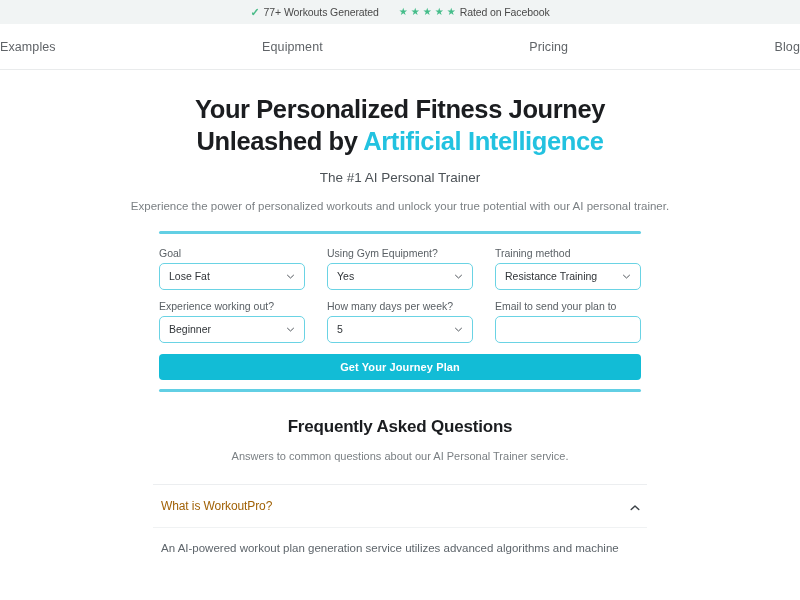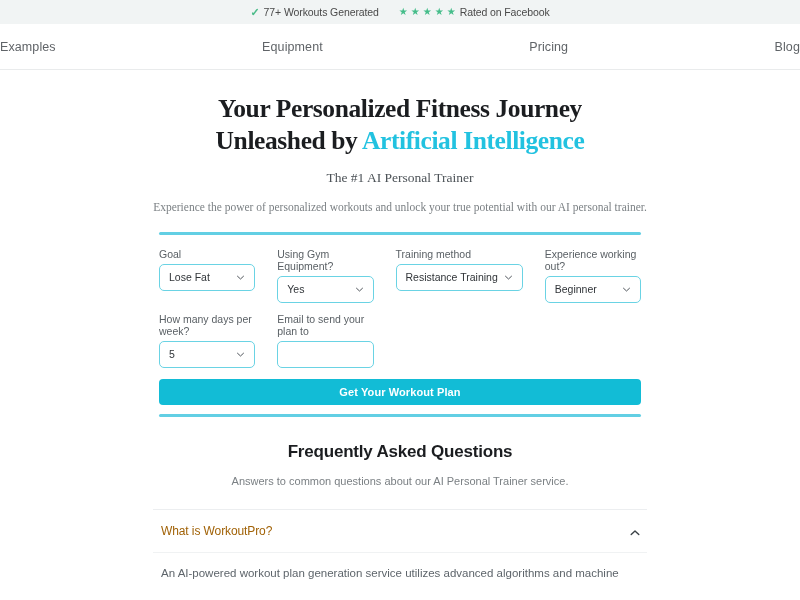--- a/index.html
+++ b/index.html
@@ -39,21 +39,21 @@
   }
   .nav-link {
     font-size: 12.5px;
     color: #606468;
     text-decoration: none;
     letter-spacing: 0.1px;
   }
 
   
   .page { background: #ffffff; }
-  .hero { padding-top: 23px; text-align: center; font-family: Liberation Serif, serif; }
+  .hero { padding-top: 23px; text-align: center; }
   .hero-title {
     font-size: 25.5px;
     font-weight: 700;
     color: #1b1d20;
     line-height: 1.27;
     letter-spacing: -0.4px;
   }
   .hero-title .accent { color: #22c2e0; }
   .hero-sub {
     margin-top: 12px;
@@ -72,21 +72,21 @@
   .form-wrap { width: 482px; margin: 0 auto; }
   .rule {
     height: 3px;
     background: #62cfe4;
     border-radius: 2px;
     margin-top: 16px;
   }
   .rule.bottom { margin-top: 9px; }
   .grid {
     display: grid;
-    grid-template-columns: 1fr 1fr 1fr 1fr;
+    grid-template-columns: 1fr 1fr 1fr;
     column-gap: 22px;
     row-gap: 10px;
     margin-top: 13px;
   }
   .field-label {
     font-size: 10.5px;
     color: #5a6065;
     margin-bottom: 4px;
     display: block;
   }
@@ -266,21 +266,21 @@
 
       <div>
         <label class="field-label">Email to send your plan to</label>
         <div class="control">
           <span class="value"></span>
         </div>
       </div>
 
     </div>
 
-    <button class="submit-btn">Get Your Workout Plan</button>
+    <button class="submit-btn">Get Your Journey Plan</button>
     <div class="rule bottom"></div>
   </section>
 
   <section class="faq">
     <h2 class="faq-title">Frequently Asked Questions</h2>
     <div class="faq-desc">Answers to common questions about our AI Personal Trainer service.</div>
 
     <div class="faq-list">
       <div class="faq-item">
         <div class="faq-q-row">

